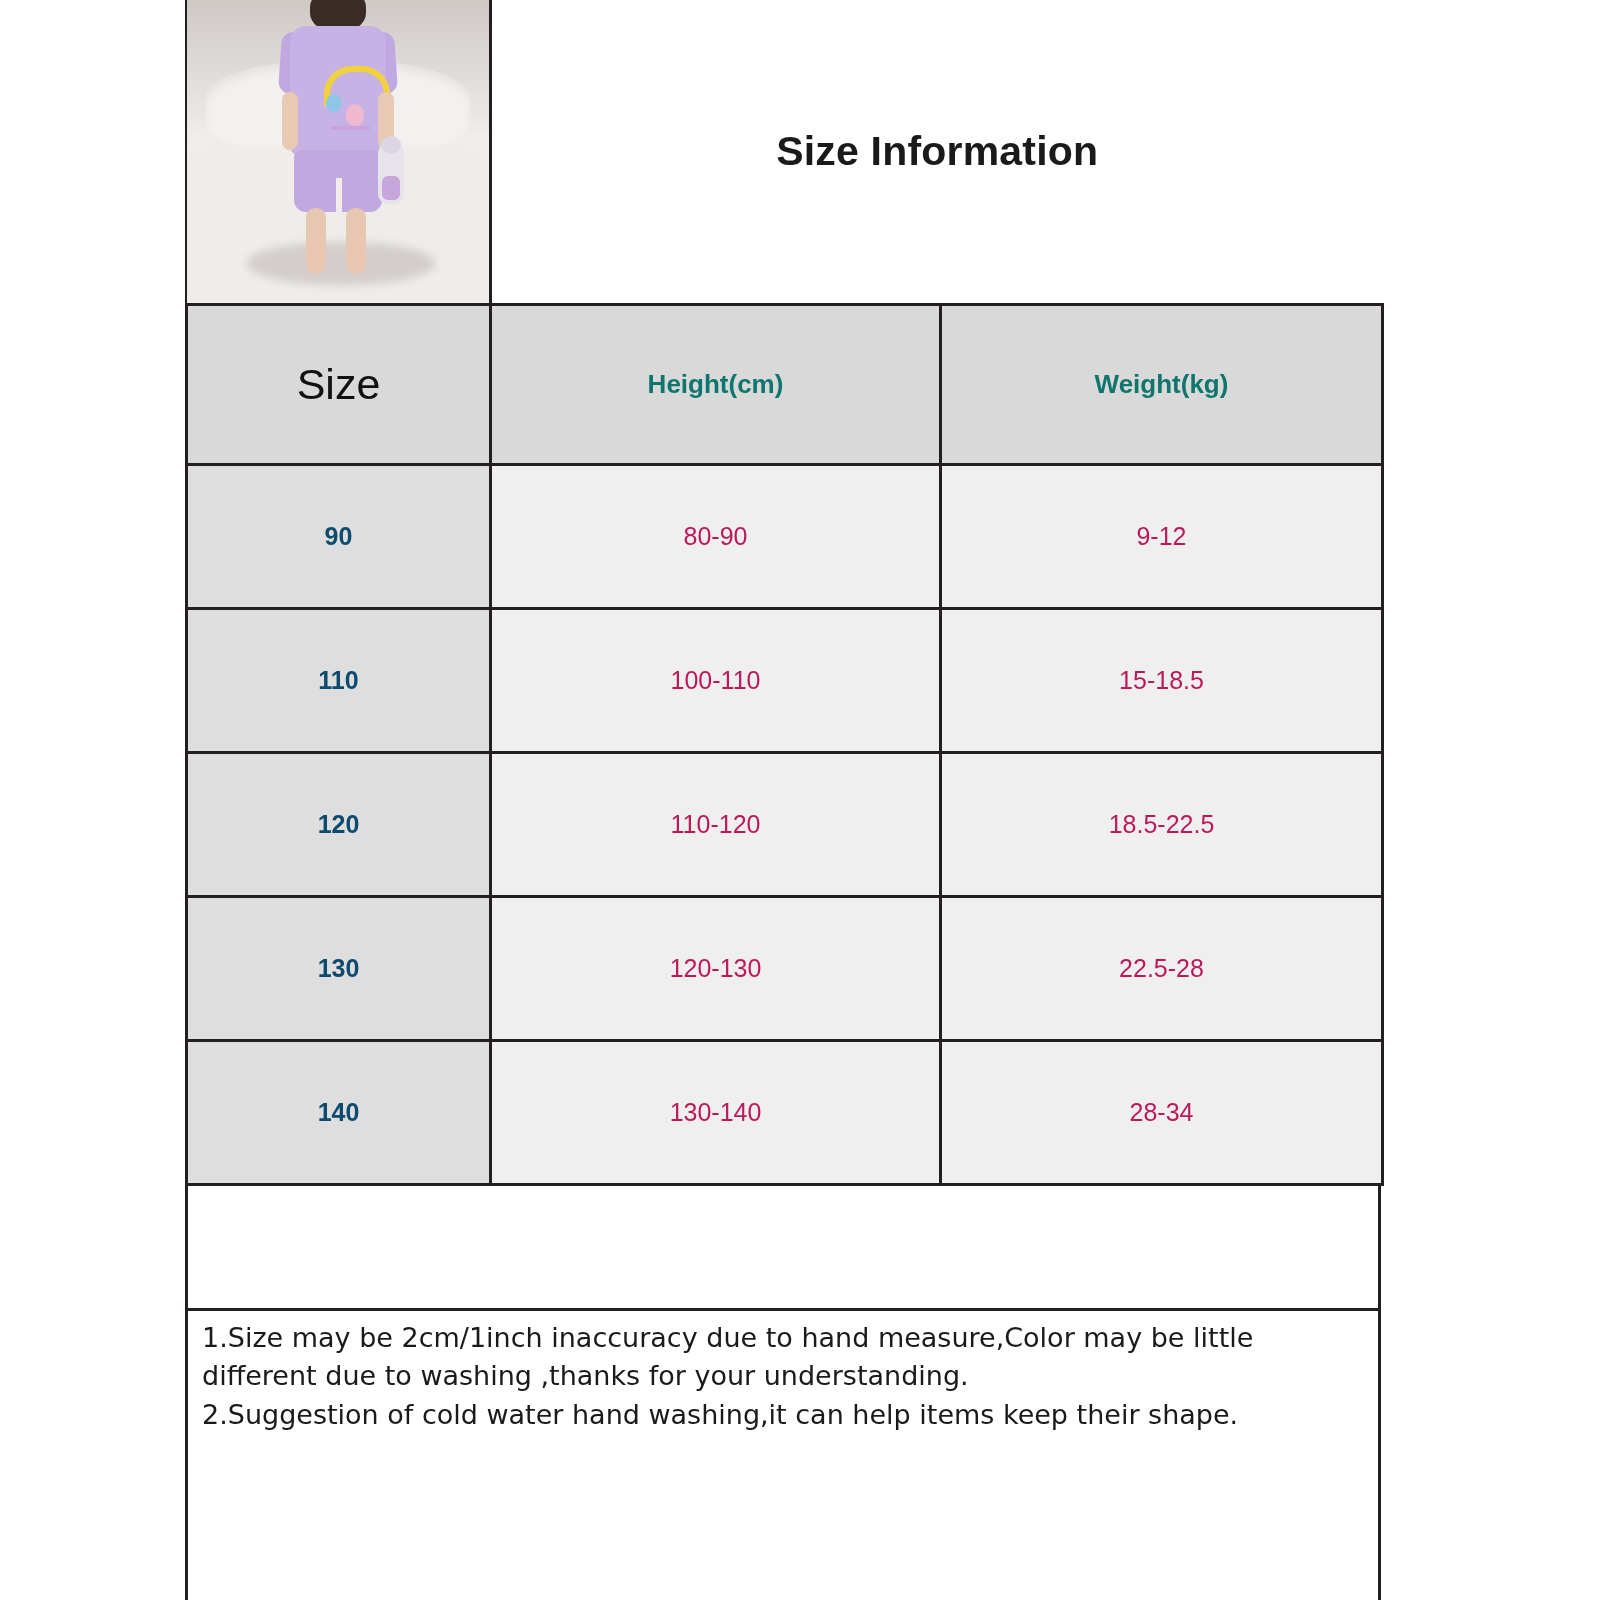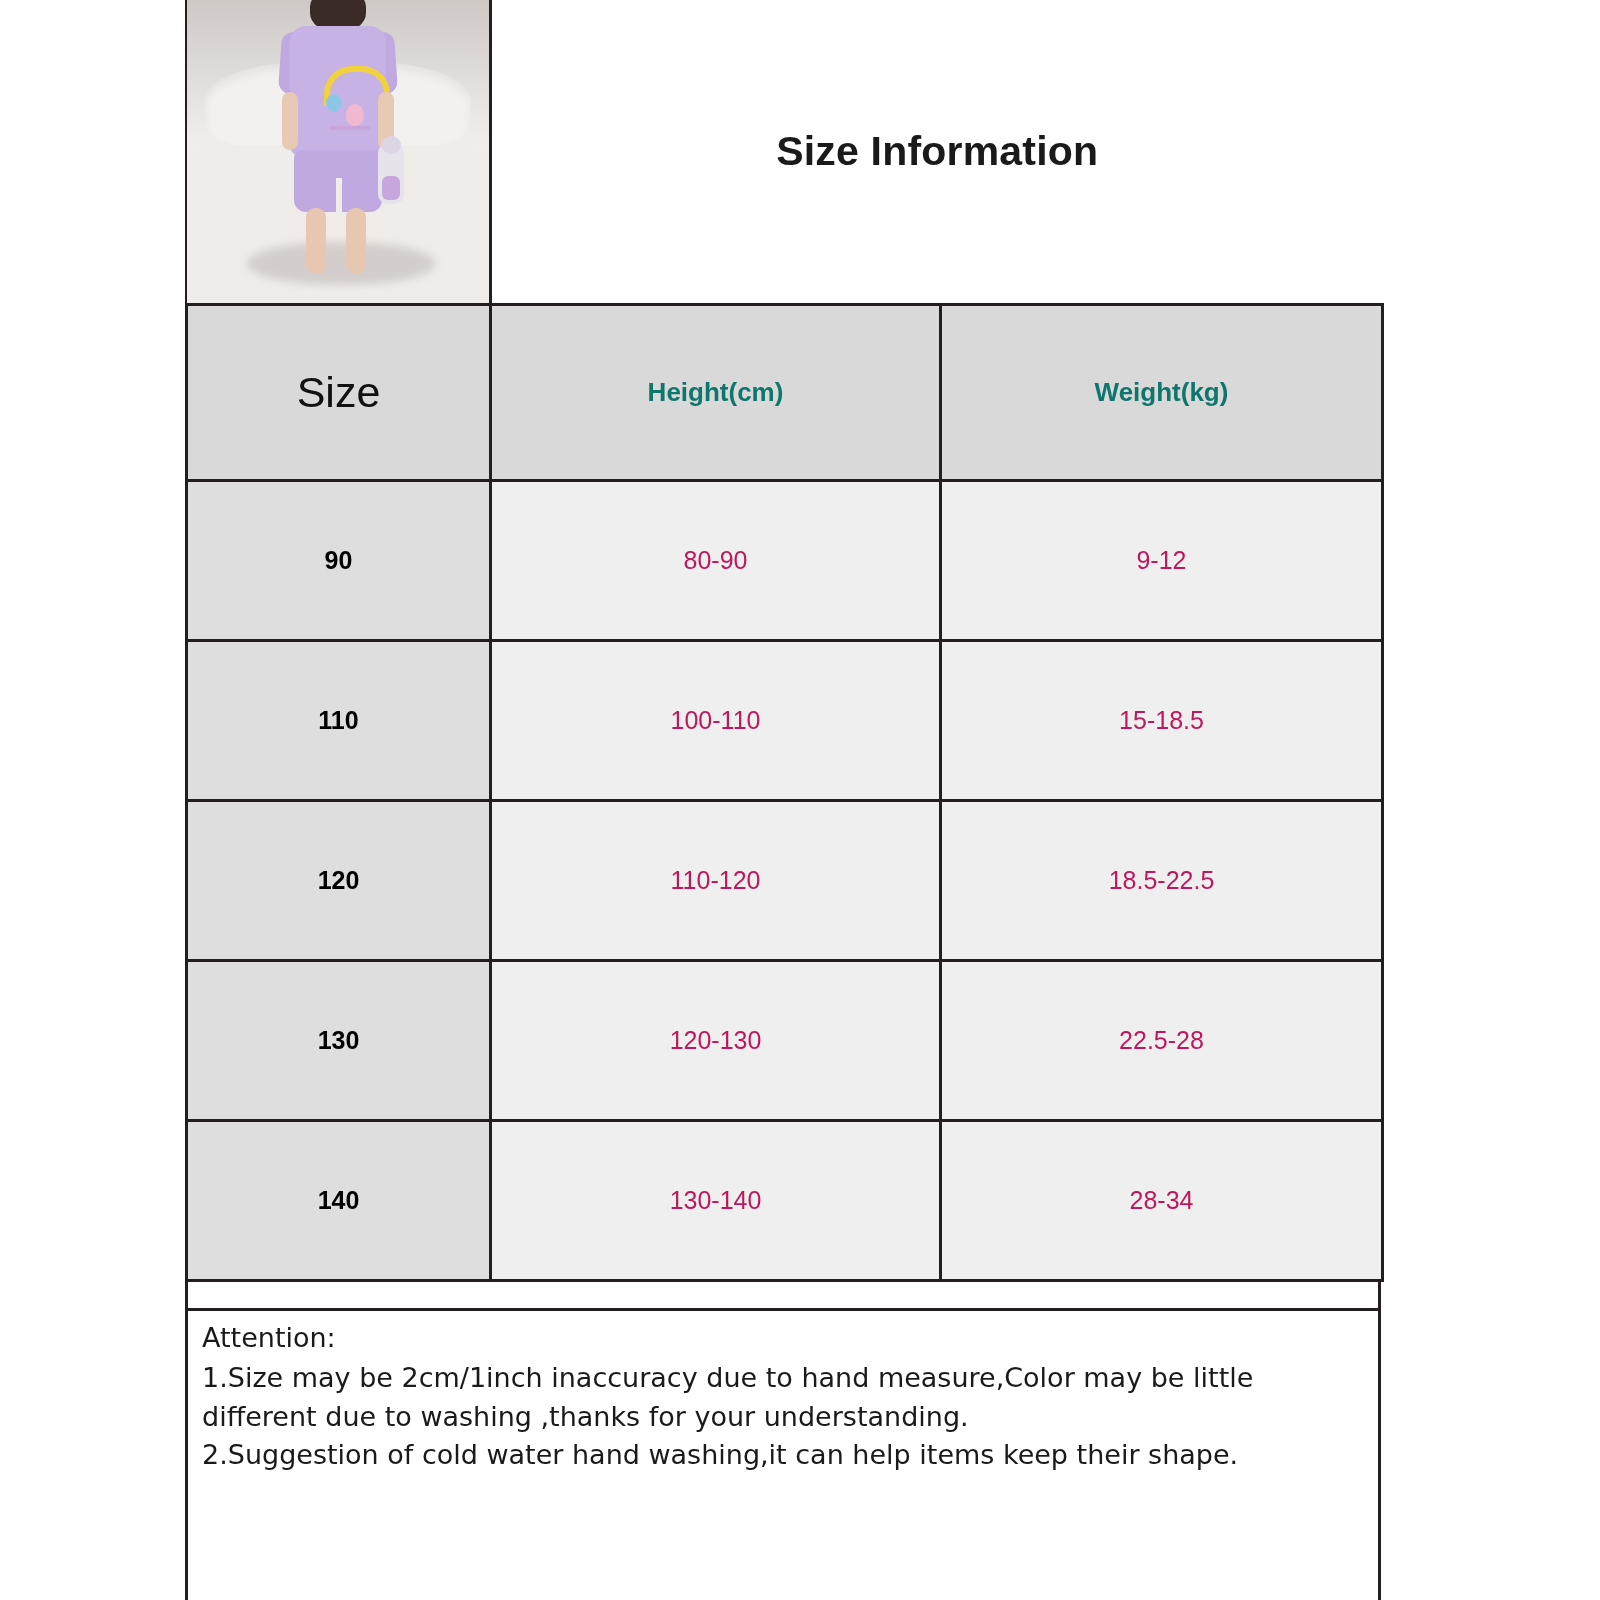--- a/index.html
+++ b/index.html
@@ -32,21 +32,21 @@
   table.size-table {
     position: absolute;
     left: 185px;
     top: 0px;
     width: 1196px;
     border-collapse: collapse;
     table-layout: fixed;
   }
   table.size-table td {
     border: 3px solid #231f20;
-    padding: 8px;
+    padding: 0;
     vertical-align: middle;
     text-align: center;
   }
   .col-size { width: 304px; }
   .col-height { width: 450px; }
   .col-weight { width: 442px; }
 
   
   .photo-cell {
     height: 303px;
@@ -300,21 +300,21 @@
   }
 
   
   .row-cell {
     height: 141px;
   }
   .cell-size {
     background: #dedede;
     font-size: 25px;
     font-weight: bold;
-    color: #000000;
+    color: #0c4a6e;
   }
   .cell-val {
     background: #efefef;
     font-size: 25px;
     color: #be185d;
   }
 
   
   .attention {
     position: absolute;
@@ -422,19 +422,18 @@
       </tr>
       <tr>
         <td class="row-cell cell-size">140</td>
         <td class="row-cell cell-val">130-140</td>
         <td class="row-cell cell-val">28-34</td>
       </tr>
     </tbody>
   </table>
 
   <div class="attention">
-    <p class="lead">Attention:</p>
     <p>1.Size may be 2cm/1inch inaccuracy due to hand measure,Color may be little</p>
     <p>different due to washing ,thanks for your understanding.</p>
     <p>2.Suggestion of cold water hand washing,it can help items keep their shape.</p>
   </div>
 
 </div>
 
 </body></html>

